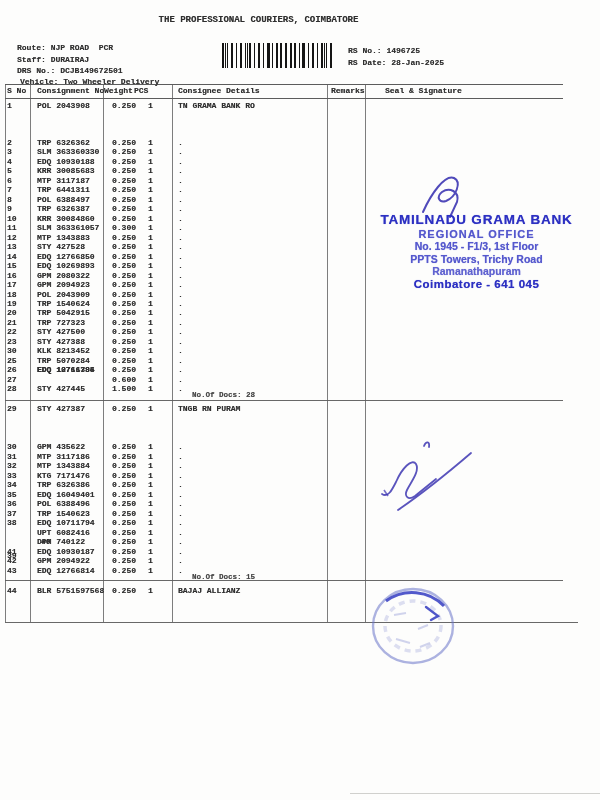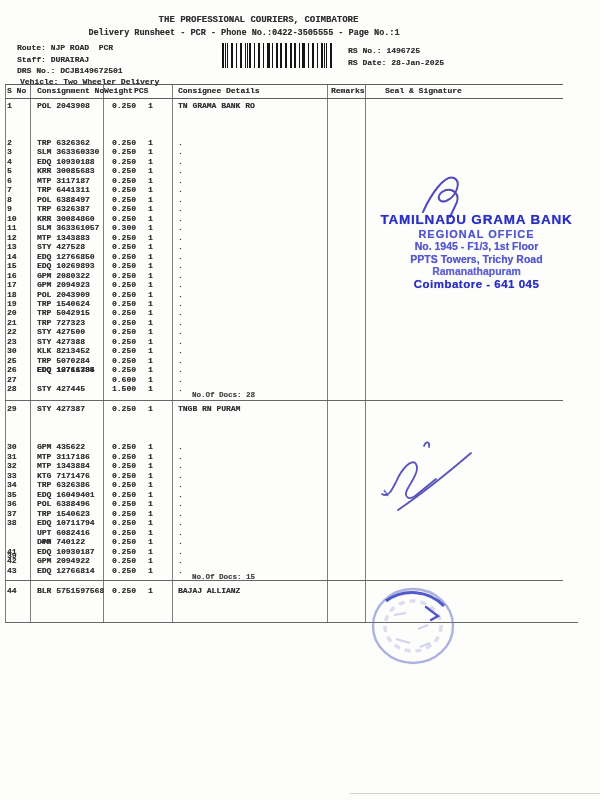--- a/index.html
+++ b/index.html
@@ -28,21 +28,20 @@
   .cell{position:absolute;white-space:pre;font-weight:700;font-size:8px;line-height:9px;
         color:#2e2e2e;text-shadow:0.2px 0.2px 0.35px rgba(70,70,70,.55);}
   svg{position:absolute;overflow:visible;}
 </style>
 </head>
 <body>
 
 <div class="page">
 
   <div class="doc t9 center" style="left:106px;top:16px;width:305px;">THE PROFESSIONAL COURIERS, COIMBATORE</div>
-  <div class="doc t85 center" style="left:88px;top:29px;width:312px;">Delivery Runsheet - PCR - Phone No.:0422-3505555 - Page No.:1</div>
 
   <div class="doc t8" style="left:17px;top:43px;"><span>Route:</span> <span>NJP ROAD  PCR</span></div>
   <div class="doc t8" style="left:17px;top:54.5px;"><span>Staff:</span> <span>DURAIRAJ</span></div>
   <div class="doc t8" style="left:17px;top:66px;"><span>DRS No.:</span> <span>DCJB149672501</span></div>
   <div class="doc t8" style="left:20px;top:77px;"><span>Vehicle:</span> <span>Two Wheeler Delivery</span></div>
 
   <div class="barcode"></div>
 
   <div class="doc t8" style="left:348px;top:46px;"><span>RS No.:</span> <span>1496725</span></div>
   <div class="doc t8" style="left:348px;top:58px;"><span>RS Date:</span> <span>28-Jan-2025</span></div>

